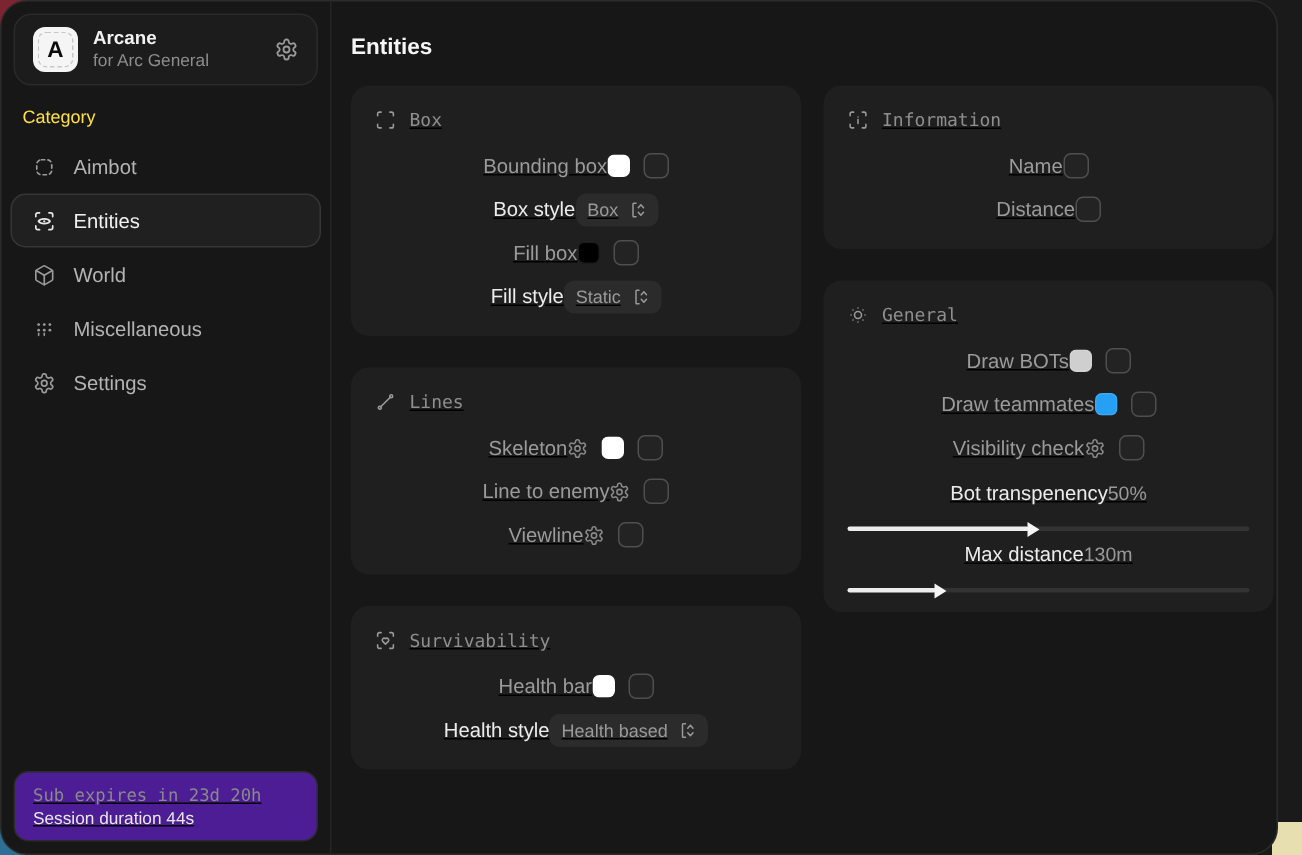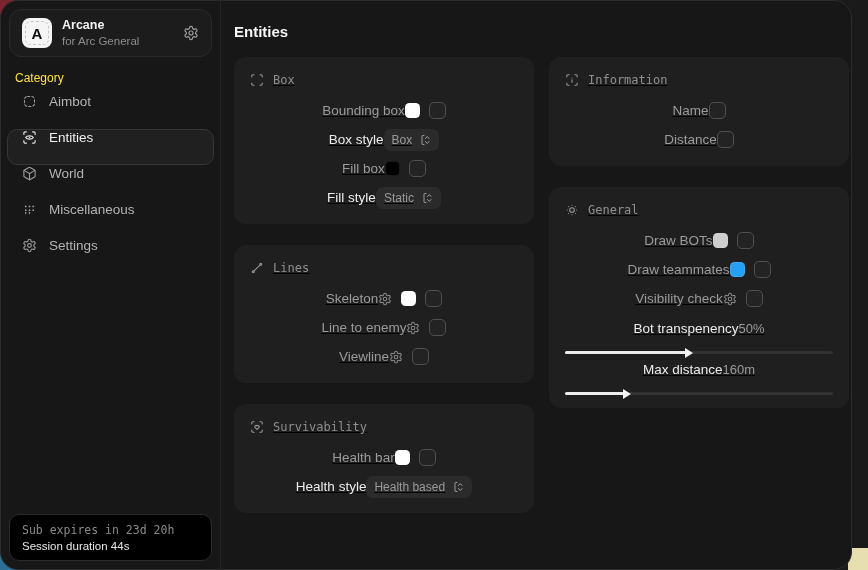--- a/index.html
+++ b/index.html
@@ -33,30 +33,30 @@
   .app-meta { display:flex; flex-direction:column; line-height:1.25; }
   .app-name { font-size:12.5px; font-weight:700; color:#f2f2f2; }
   .app-sub { font-size:11.5px; color:#8d8d8d; }
   .app-gear { margin-left:auto; color:#9a9a9a; display:flex; }
 
   .cat-label { margin:14px 0 8px 14px; font-size:12px; color:#fde047; }
 
   .nav { display:flex; flex-direction:column; }
   .nav-item {
     height:36px; margin:0 6px; border:1px solid transparent; border-radius:10px;
-    display:flex; align-items:flex-start; gap:12px; padding-left:14px;
+    display:flex; align-items:center; gap:12px; padding-left:14px;
     color:#b3b3b3; font-size:13.5px; cursor:default;
   }
   .nav-item .nico { color:#9a9a9a; display:flex; }
   .nav-item.sel { background:#202020; border-color:#363636; color:#f0f0f0; }
   .nav-item.sel .nico { color:#e8e8e8; }
 
   .side-footer {
     position:absolute; left:8px; right:8px; bottom:8px;
-    border:1px solid #2b2b2b; border-radius:10px; padding:8px 12px; background:#000000;text-decoration:underline;
+    border:1px solid #2b2b2b; border-radius:10px; padding:8px 12px; background:#4c1d95;text-decoration:underline;
   }
   .side-footer .l1 { font-family:"DejaVu Sans Mono", monospace; font-size:11.5px; color:#8a8a8a; }
   .side-footer .l2 { font-size:11.5px; color:#e8e8e8; margin-top:3px; }
 
   
   .main { flex:1; padding:22px 0 0 13px; }
   .page-title { font-size:15px; font-weight:700; color:#f5f5f5; margin-bottom:17px; }
   .cols { display:flex; gap:15px; align-items:flex-start; }
   .col { display:flex; flex-direction:column; gap:21px; width:300px;text-decoration:underline; }
 
@@ -398,21 +398,21 @@
             <div class="slider-track">
               <div class="slider-fill" style="width: 45%;">
                 <div class="slider-thumb"></div>
               </div>
             </div>
           </div>
 
           <div class="slider-group">
             <div class="row">
               <span class="lbl em">Max distance</span>
-              <span class="val">160m</span>
+              <span class="val">130m</span>
             </div>
             <div class="slider-track">
               <div class="slider-fill" style="width: 22%;">
                 <div class="slider-thumb"></div>
               </div>
             </div>
           </div>
         </section>
       </div>
     </div>

